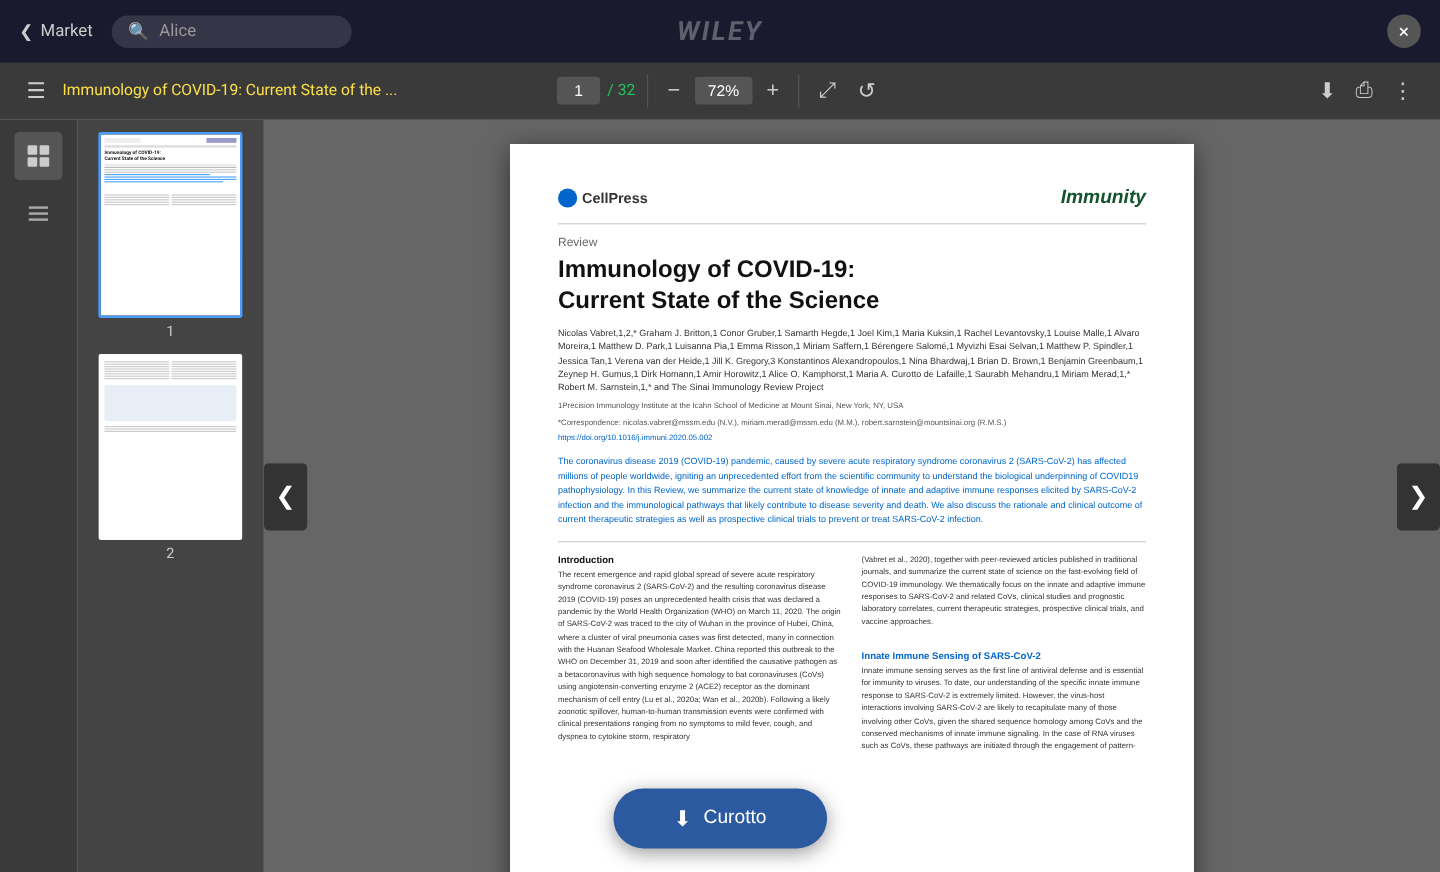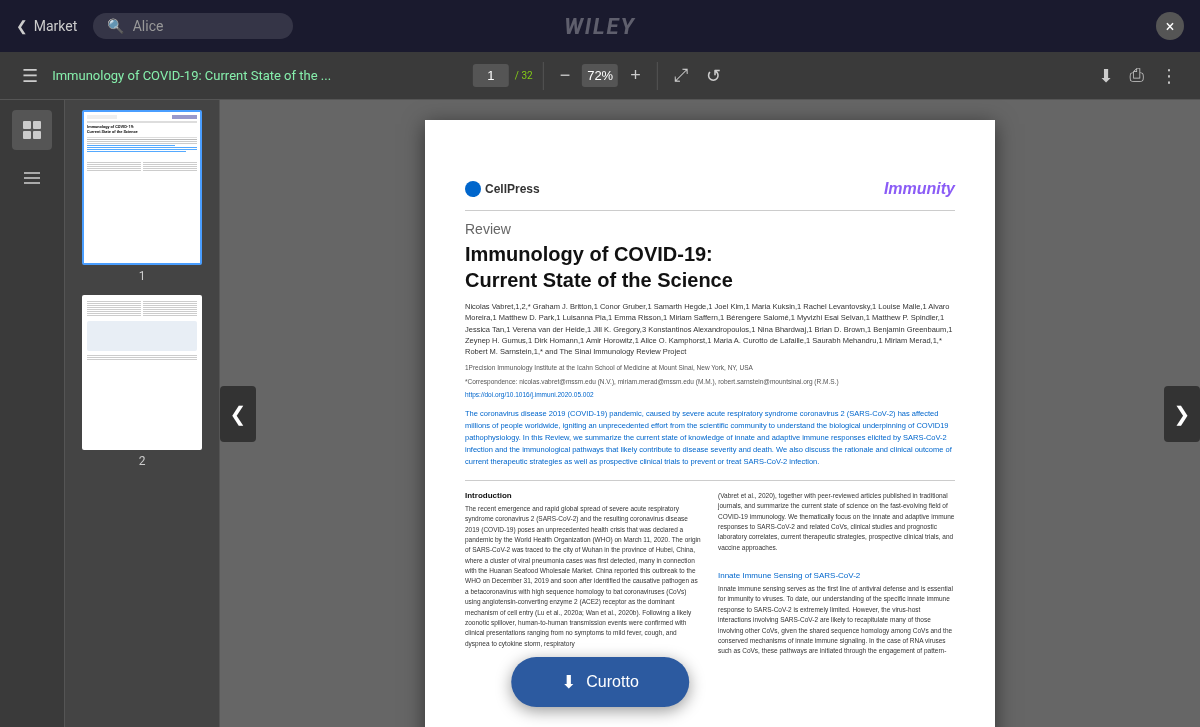--- a/index.html
+++ b/index.html
@@ -81,47 +81,47 @@
       color: #ccc;
       cursor: pointer;
       padding: 6px;
       border-radius: 4px;
       font-size: 18px;
       display: flex;
       align-items: center;
       justify-content: center;
     }
     .doc-title {
-      color: #86efac;
+      color: #fde047;
       font-size: 13px;
       flex: 1;
       white-space: nowrap;
       overflow: hidden;
       text-overflow: ellipsis;
       max-width: 280px;
     }
     .page-input {
       background: #555;
       border: none;
       color: #fff;
       width: 36px;
       text-align: center;
       padding: 4px;
       border-radius: 3px;
       font-size: 13px;
     }
     .page-sep {
-      color: #84cc16;
-      font-size: 10px;
+      color: #22c55e;
+      font-size: 13px;
     }
     .zoom-value {
       background: #555;
       border: none;
       color: #fff;
-      width: 36px;
+      width: 48px;
       text-align: center;
       padding: 4px;
       border-radius: 3px;
       font-size: 13px;
     }
     .divider-v {
       width: 1px;
       height: 28px;
       background: #555;
       margin: 0 4px;
@@ -241,46 +241,45 @@
       padding: 36px 40px;
       position: relative;
       font-family: Arial, sans-serif;
     }
 
     
     .pdf-top-logos {
       display: flex;
       justify-content: space-between;
       margin-bottom: 12px;
-      margin-top: 24px;
     }
     .cellpress-logo {
       display: flex;
       align-items: center;
       gap: 4px;
       font-size: 13px;
       font-weight: bold;
       color: #333;
     }
     .cellpress-icon {
       width: 16px;
       height: 16px;
       background: #0066cc;
       border-radius: 50%;
       display: inline-block;
     }
     .immunity-label {
-      color: #8b5cf6;
+      color: #14532d;
       font-size: 16px;
       font-weight: bold;
       font-style: italic;
     }
 
     .review-tag {
-      font-size: 14px;
+      font-size: 10px;
       color: #666;
       margin-bottom: 4px;
     }
     .article-title {
       font-size: 20px;
       font-weight: bold;
       color: #111;
       margin-bottom: 8px;
       line-height: 1.3;
     }
@@ -327,21 +326,21 @@
       flex: 1;
     }
     .section-heading {
       font-size: 8px;
       font-weight: bold;
       color: #111;
       margin-bottom: 4px;
     }
     .section-heading-blue {
       font-size: 8px;
-      font-weight: normal;
+      font-weight: bold;
       color: #0066cc;
       margin-bottom: 4px;
     }
     .body-text {
       font-size: 6.5px;
       color: #333;
       line-height: 1.6;
     }
 
     

